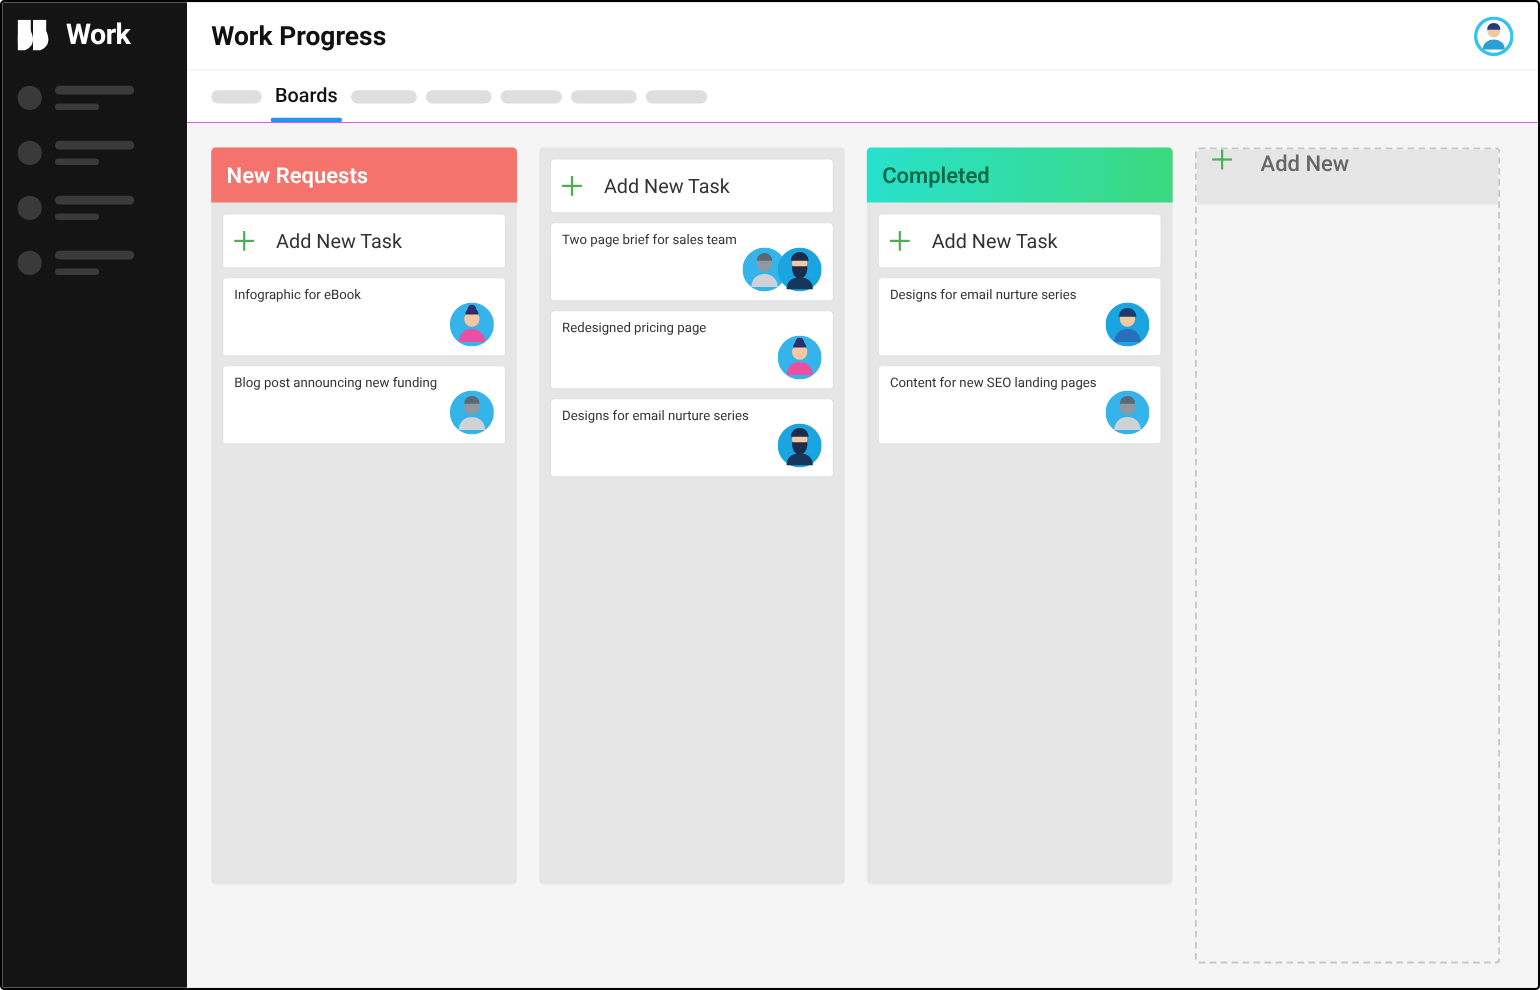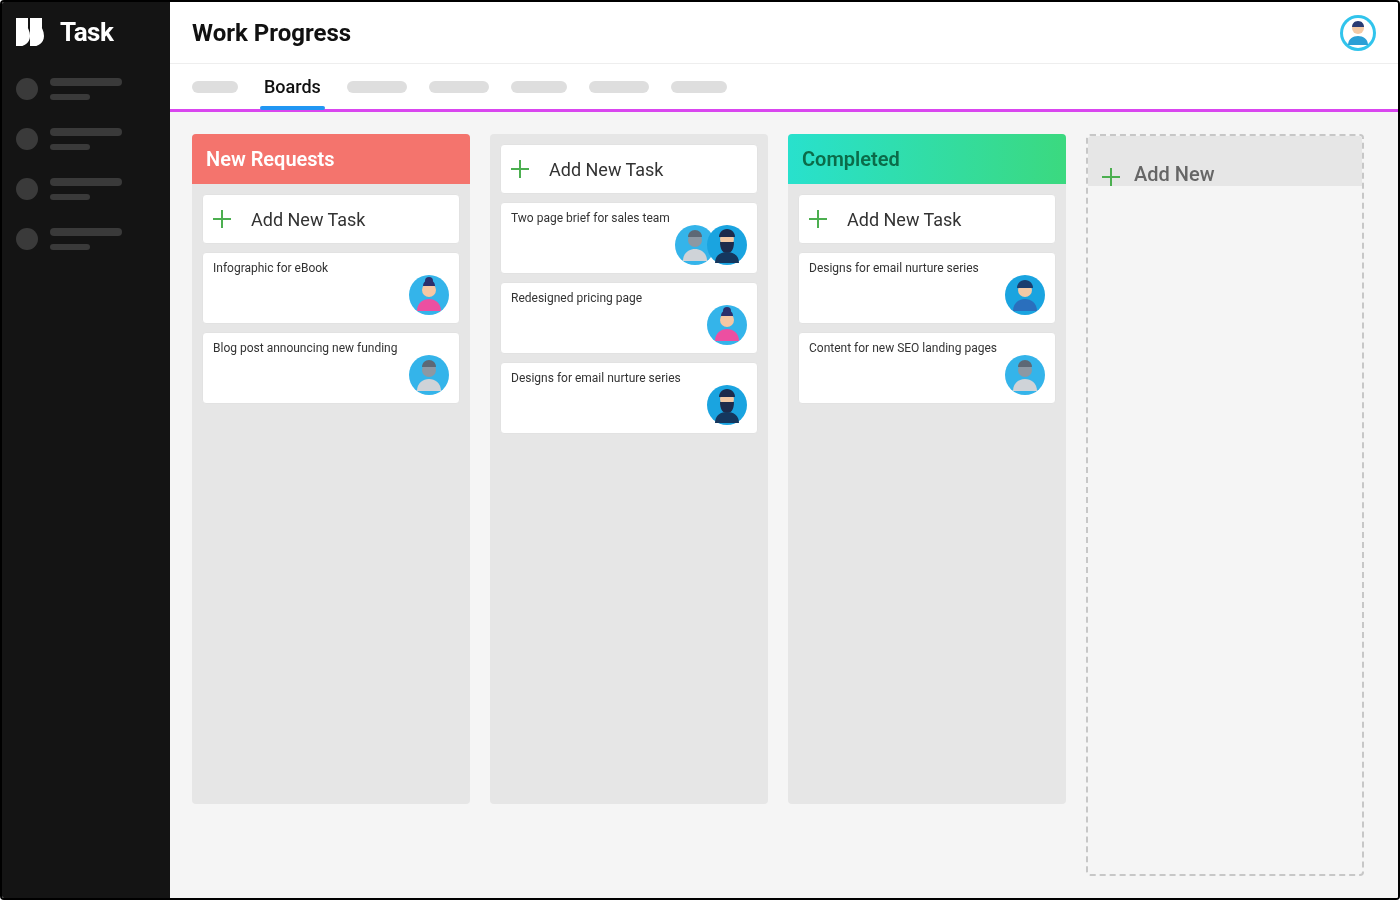--- a/index.html
+++ b/index.html
@@ -15,21 +15,21 @@
   .nav-row { display:flex; align-items:center; gap:12px;}
   .nav-dot { width:22px; height:22px; border-radius:50%; background:#3a3a3a; flex:0 0 22px;}
   .nav-lines { display:flex; flex-direction:column; gap:8px;}
   .nav-line-a { height:8px; width:72px; border-radius:5px; background:#3a3a3a;}
   .nav-line-b { height:6px; width:40px; border-radius:4px; background:#3a3a3a;}
   
   .main { flex:1; display:flex; flex-direction:column; background:#fff;}
   .topbar { height:62px; display:flex; align-items:center; justify-content:space-between; padding:0 22px; border-bottom:1px solid #eee;}
   .page-title { font-size:24px; font-weight:700; color:#111;}
   .avatar-top svg{ display:block;}
-  .tabs { height:48px; display:flex; align-items:center; gap:22px; padding:0 22px; border-bottom:3px solid #d946ef;}
+  .tabs { height:48px; display:flex; align-items:center; gap:8px; padding:0 22px; border-bottom:1px solid #d946ef;}
   .tab-ph { height:12px; border-radius:6px; background:#dedede;}
   .tab-ph.w1{width:46px;} .tab-ph.w2{width:60px;} .tab-ph.w3{width:56px;}
   .tab-active { position:relative; font-size:18px; font-weight:500; color:#111; padding:12px 4px;}
   .tab-active::after{content:""; position:absolute; left:0; right:0; bottom:-1px; height:4px; background:#2196f3; border-radius:2px;}
   
   .board-wrap { flex:1; background:#f5f5f5; padding:22px 22px 18px 22px; display:flex; gap:20px; align-items:flex-start;}
   .column { width:278px; flex:0 0 278px; background:#e6e6e6; border-radius:4px; display:flex; flex-direction:column; height:670px;}
   .col-head { height:50px; border-radius:4px 4px 0 0; display:flex; align-items:center; padding:0 14px; font-size:20px; font-weight:600; color:#fff;}
   .col-head.red   { background:#f4746d;}
   .col-head.blue  { background:#4a8af4;}
@@ -41,37 +41,37 @@
   .plus::before,.plus::after{content:"";position:absolute;background:#4caf50;}
   .plus::before{left:8px;top:0;width:2px;height:18px;}
   .plus::after{top:8px;left:0;height:2px;width:18px;}
   .task-card { padding:8px 10px 8px 10px; min-height:72px; display:flex; flex-direction:column; justify-content:flex-end;}
   .task-title { font-size:12px; color:#333;}
   .task-avs { display:flex; justify-content:flex-end; gap:-6px;}
   .task-avs .av{ margin-left:-8px;}
   .av svg{display:block;}
   
   .column-ghost { width:278px; flex:0 0 278px; height:742px; border:2px dashed #c7c7c7; border-radius:4px;}
-  .ghost-head { height:50px; background:#e6e6e6; border-radius:4px 4px 0 0; display:flex; align-items:flex-end; gap:14px; padding:0 14px; font-size:20px; color:#666; font-weight:500;}
+  .ghost-head { height:50px; background:#e6e6e6; border-radius:4px 4px 0 0; display:flex; align-items:flex-start; gap:26px; padding:0 14px; font-size:20px; color:#666; font-weight:500;}
   .ghost-plus{color:#7aa06d;}
 </style>
 </head>
 <body>
 
 <div class="app">
 
   <aside class="sidebar">
     <div class="logo-row">
       <span class="logo-mark">
         <svg width="34" height="28" viewBox="0 0 34 28">
             <path d="M0 0 H12 V8 C12 8 12 24 4 24 C-2 24 0 14 0 14 Z M14 0 H26 V8 C26 8 26 24 18 24 C12 24 14 14 14 14 Z" fill="#fff"></path>
             <path d="M4 0 C4 0 14 8 14 18 C14 26 6 28 6 28 L0 28 L0 20 C0 20 6 18 6 12 C6 6 4 0 4 0 Z M18 0 C18 0 28 8 28 18 C28 26 20 28 20 28 L14 28 L14 20 C14 20 20 18 20 12 C20 6 18 0 18 0 Z" fill="#fff"></path>
           </svg>
       </span>
-      <span class="logo-text">Task</span>
+      <span class="logo-text">Work</span>
     </div>
     <nav class="nav">
       <div class="nav-row">
         <div class="nav-dot"></div>
         <div class="nav-lines">
             <div class="nav-line-a"></div>
             <div class="nav-line-b"></div>
           </div>
       </div>
       <div class="nav-row">

